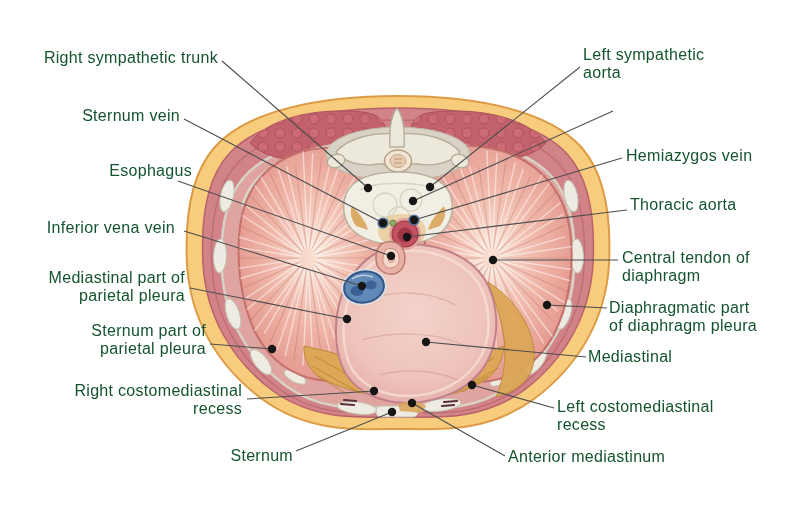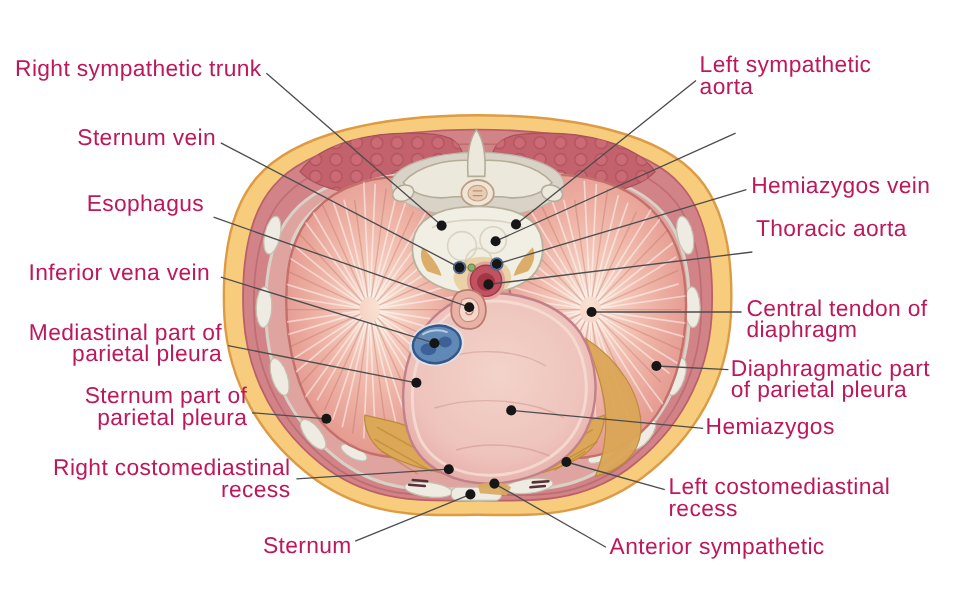--- a/index.html
+++ b/index.html
@@ -1,19 +1,19 @@
 <!DOCTYPE html>
 <html><head>
 <meta charset="utf-8">
 <style>
   html,body{margin:0;padding:0;background:#fff;}
   .stage{position:relative;width:800px;height:512px;background:#fff;overflow:hidden;
          font-family:"Liberation Sans","DejaVu Sans",sans-serif;}
   .stage svg{position:absolute;left:0;top:0;}
-  .label{position:absolute;font-size:19px;line-height:17.5px;color:#be185d;
+  .label{position:absolute;font-size:16px;line-height:17.5px;color:#14532d;
          letter-spacing:.3px;white-space:nowrap;}
   .label.ra{text-align:right;}
   .label span{display:block;}
 </style>
 </head>
 <body>
 
 <div class="stage">
 
 <svg width="800" height="512" viewBox="0 0 800 512">
@@ -303,21 +303,21 @@
     <circle cx="412" cy="403" r="4.2"></circle>
   </g>
 </svg>
 
 <div class="label ra" style="right:582px;top:49px">
       <span>Right sympathetic trunk</span>
     </div>
 <div class="label ra" style="right:620px;top:107px">
       <span>Sternum vein</span>
     </div>
-<div class="label ra" style="right:630px;top:162px">
+<div class="label ra" style="right:608px;top:162px">
       <span>Esophagus</span>
     </div>
 <div class="label ra" style="right:625px;top:219px">
       <span>Inferior vena vein</span>
     </div>
 <div class="label ra" style="right:615px;top:269px">
       <span>Mediastinal part of</span>
       <span>parietal pleura</span>
     </div>
 <div class="label ra" style="right:594px;top:322px">
@@ -332,35 +332,35 @@
       <span>Sternum</span>
     </div>
 
 <div class="label" style="left:583px;top:46px">
       <span>Left sympathetic</span>
       <span>aorta</span>
     </div>
 <div class="label" style="left:626px;top:147px">
       <span>Hemiazygos vein</span>
     </div>
-<div class="label" style="left:630px;top:183px">
+<div class="label" style="left:630px;top:196px">
       <span>Thoracic aorta</span>
     </div>
 <div class="label" style="left:622px;top:249px">
       <span>Central tendon of</span>
       <span>diaphragm</span>
     </div>
 <div class="label" style="left:609px;top:299px">
       <span>Diaphragmatic part</span>
-      <span>of parietal pleura</span>
+      <span>of diaphragm pleura</span>
     </div>
 <div class="label" style="left:588px;top:348px">
-      <span>Hemiazygos</span>
+      <span>Mediastinal</span>
     </div>
 <div class="label" style="left:557px;top:398px">
       <span>Left costomediastinal</span>
       <span>recess</span>
     </div>
 <div class="label" style="left:508px;top:448px">
-      <span>Anterior sympathetic</span>
+      <span>Anterior mediastinum</span>
     </div>
 
 </div>
 
 </body></html>

